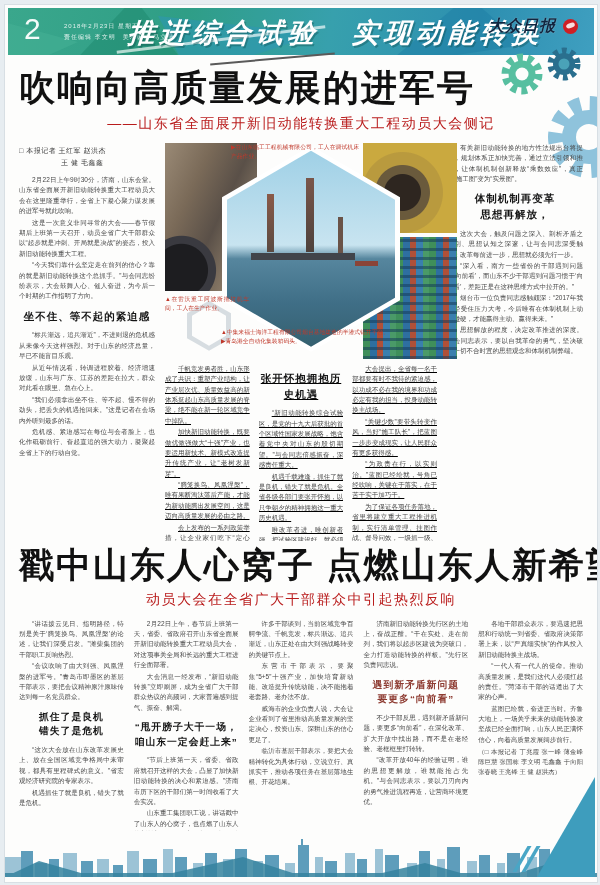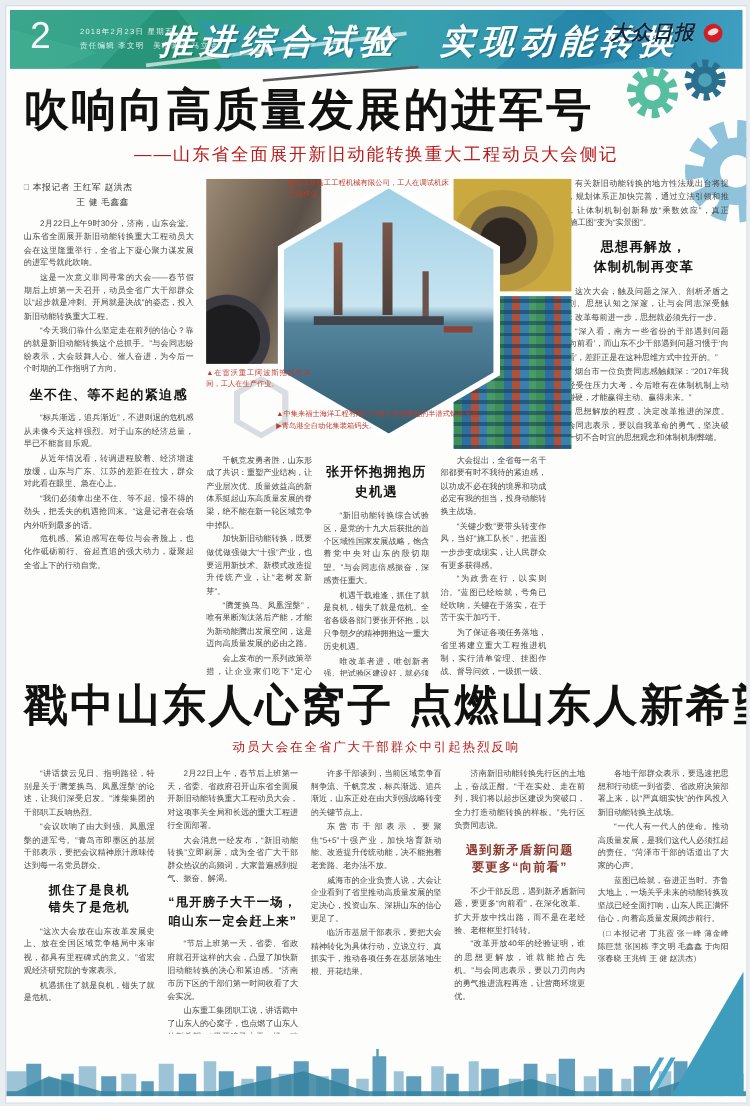--- a/index.html
+++ b/index.html
@@ -46,21 +46,21 @@
   
   .content{position:absolute;left:14px;right:14px;top:56px;}
   .headline{
     font-weight:900;color:#111;
     letter-spacing:2px;line-height:1.05;white-space:nowrap;
   }
   .headline-1{font-size:36px;margin-top:8px;}
   .headline-2{font-size:35px;margin-top:6px;}
   .subtitle{text-align:center;color:#b91c1c;letter-spacing:1.5px;}
   .subtitle-1{font-size:14px;margin-top:8px;}
-  .subtitle-2{font-size:10px;margin-top:7px;}
+  .subtitle-2{font-size:14px;margin-top:7px;}
   .cols{display:flex;gap:10px;margin-top:10px;overflow:hidden;}
   .col{flex:1;overflow:hidden;}
   .bodytext p{
     margin:0 0 1px 0;font-size:6.5px;line-height:1.6;color:#474747;
     text-align:justify;text-indent:2em;
   }
   .subhead{
     font-size:10.5px;font-weight:700;color:#151515;text-align:center;
     line-height:1.5;letter-spacing:1px;margin:7px 0 6px;
   }
@@ -103,21 +103,21 @@
   .rig-deck{left:14%;top:52%;width:62%;height:7px;background:#41444a!important;}
   .rig-ship{left:76%;top:56%;width:14%;height:5px;background:#8a4438!important;}
   .hex-ghost{position:absolute;left:22px;top:158px;width:44px;height:50px;background:#d7dde1;
     clip-path:polygon(50% 0,100% 25%,100% 75%,50% 100%,0 75%,0 25%);}
   .hex-ghost::after{content:"";position:absolute;left:5px;top:5px;width:34px;height:40px;background:#fdfdfc;
     clip-path:polygon(50% 0,100% 25%,100% 75%,50% 100%,0 75%,0 25%);}
   .caption{position:absolute;color:#c0392b;font-size:5.8px;line-height:1.55;text-align:justify;}
   .cap-top{left:66px;top:0;width:128px;}
   .cap-left{left:0;top:152px;width:84px;}
   .cap-bottom{left:56px;top:185px;width:174px;}
-  .art1-inner-cols{display:flex;gap:9px;flex:1;overflow:hidden;}
+  .art1-inner-cols{display:flex;gap:9px;flex:1;overflow:hidden;text-decoration:underline;}
   
   .art2-cols{height:212px;}
   .subhead-sm{font-size:9.8px;}
   
   .skyline{position:absolute;left:0;right:0;bottom:5px;height:38px;}
   .corner-tri{position:absolute;right:2px;bottom:5px;width:58px;height:100px;background:#3e9dbd;
     clip-path:polygon(100% 0,100% 100%,0 100%);}
   .slash{position:absolute;bottom:10px;width:4px;height:26px;background:#49a6c6;transform:skewX(-30deg);}
   .slash1{right:64px;} .slash2{right:73px;}
 </style>
@@ -236,22 +236,22 @@
               </div>
           </div>
         </div>
       </div>
 
       <div class="col art1-col-side bodytext">
         <div>
             <p>有关新旧动能转换的地方性法规出台将提速，规划体系正加快完善，通过立法引领和推动，让体制机制创新释放“乘数效应”，真正把“施工图”变为“实景图”。</p>
           </div>
         <div class="subhead">
+          <div>体制机制再变革</div>
           <div>思想再解放，</div>
-          <div>体制机制再变革</div>
         </div>
         <div>
             <p>这次大会，触及问题之深入、剖析矛盾之深刻、思想认知之深邃，让与会同志深受触动：改革每前进一步，思想就必须先行一步。</p>
             <p>“深入看，南方一些省份的干部遇到问题先‘向前看’，而山东不少干部遇到问题习惯于‘向后看’，差距正是在这种思维方式中拉开的。”</p>
             <p>烟台市一位负责同志感触颇深：“2017年我们经受住压力大考，今后唯有在体制机制上动真碰硬，才能赢得主动、赢得未来。”</p>
             <p>思想解放的程度，决定改革推进的深度。与会同志表示，要以自我革命的勇气，坚决破除一切不合时宜的思想观念和体制机制弊端。</p>
           </div>
       </div>
     </div>
 

